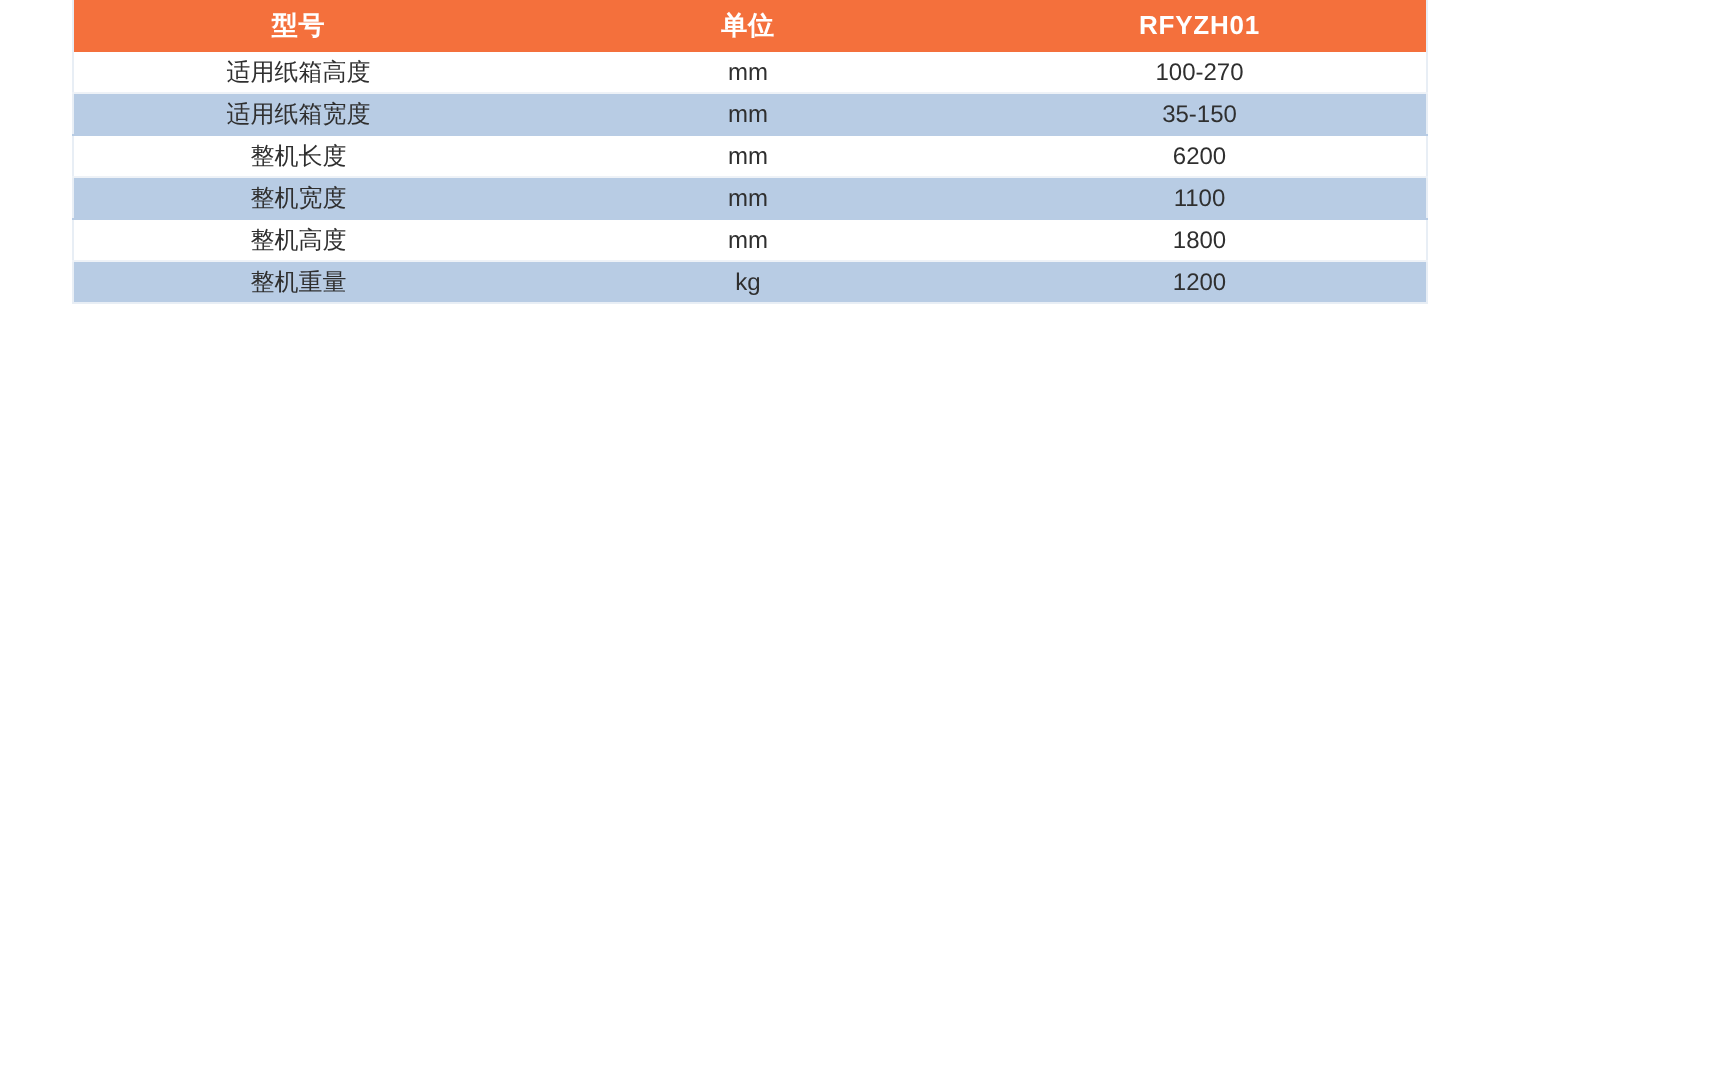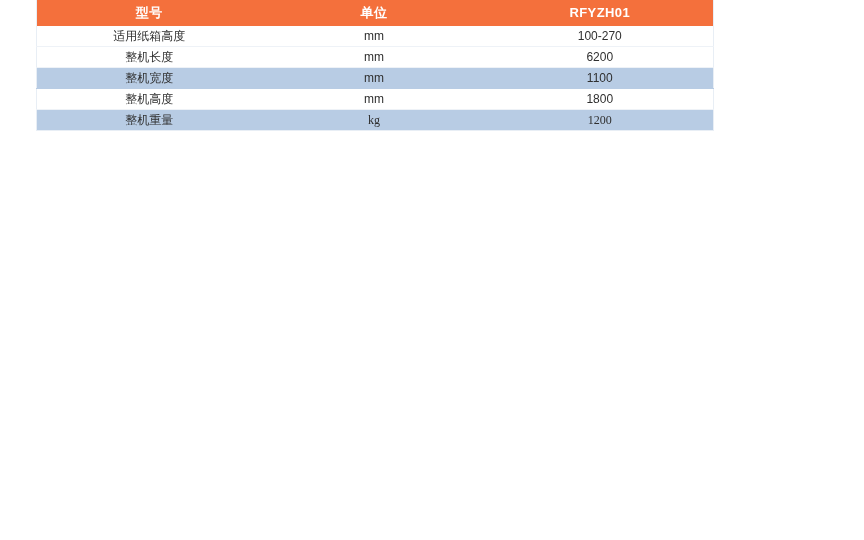--- a/index.html
+++ b/index.html
@@ -70,21 +70,20 @@
     border-bottom: 1px solid #eef2f7;
   }
 
   .spec-table tbody tr.row-even td {
     background: #b8cce4;
     border-bottom: 1px solid #b8cce4;
   }
 
   .spec-table tbody tr:last-child td {
     border-bottom: none;
-    font-family: Liberation Serif, serif;
   }
 
   .sup {
     font-size: 8px;
     vertical-align: super;
     line-height: 0;
   }
 </style>
 </head>
 <body>
@@ -105,20 +104,25 @@
         <th>RFYZH01</th>
       </tr>
     </thead>
 
     <tbody>
       <tr class="row-odd">
         <td>适用纸箱高度</td>
         <td>mm</td>
         <td>100-270</td>
       </tr>
+      <tr class="row-even">
+        <td>适用纸箱宽度</td>
+        <td>mm</td>
+        <td>35-150</td>
+      </tr>
       <tr class="row-odd">
         <td>整机长度</td>
         <td>mm</td>
         <td>6200</td>
       </tr>
       <tr class="row-even">
         <td>整机宽度</td>
         <td>mm</td>
         <td>1100</td>
       </tr>

